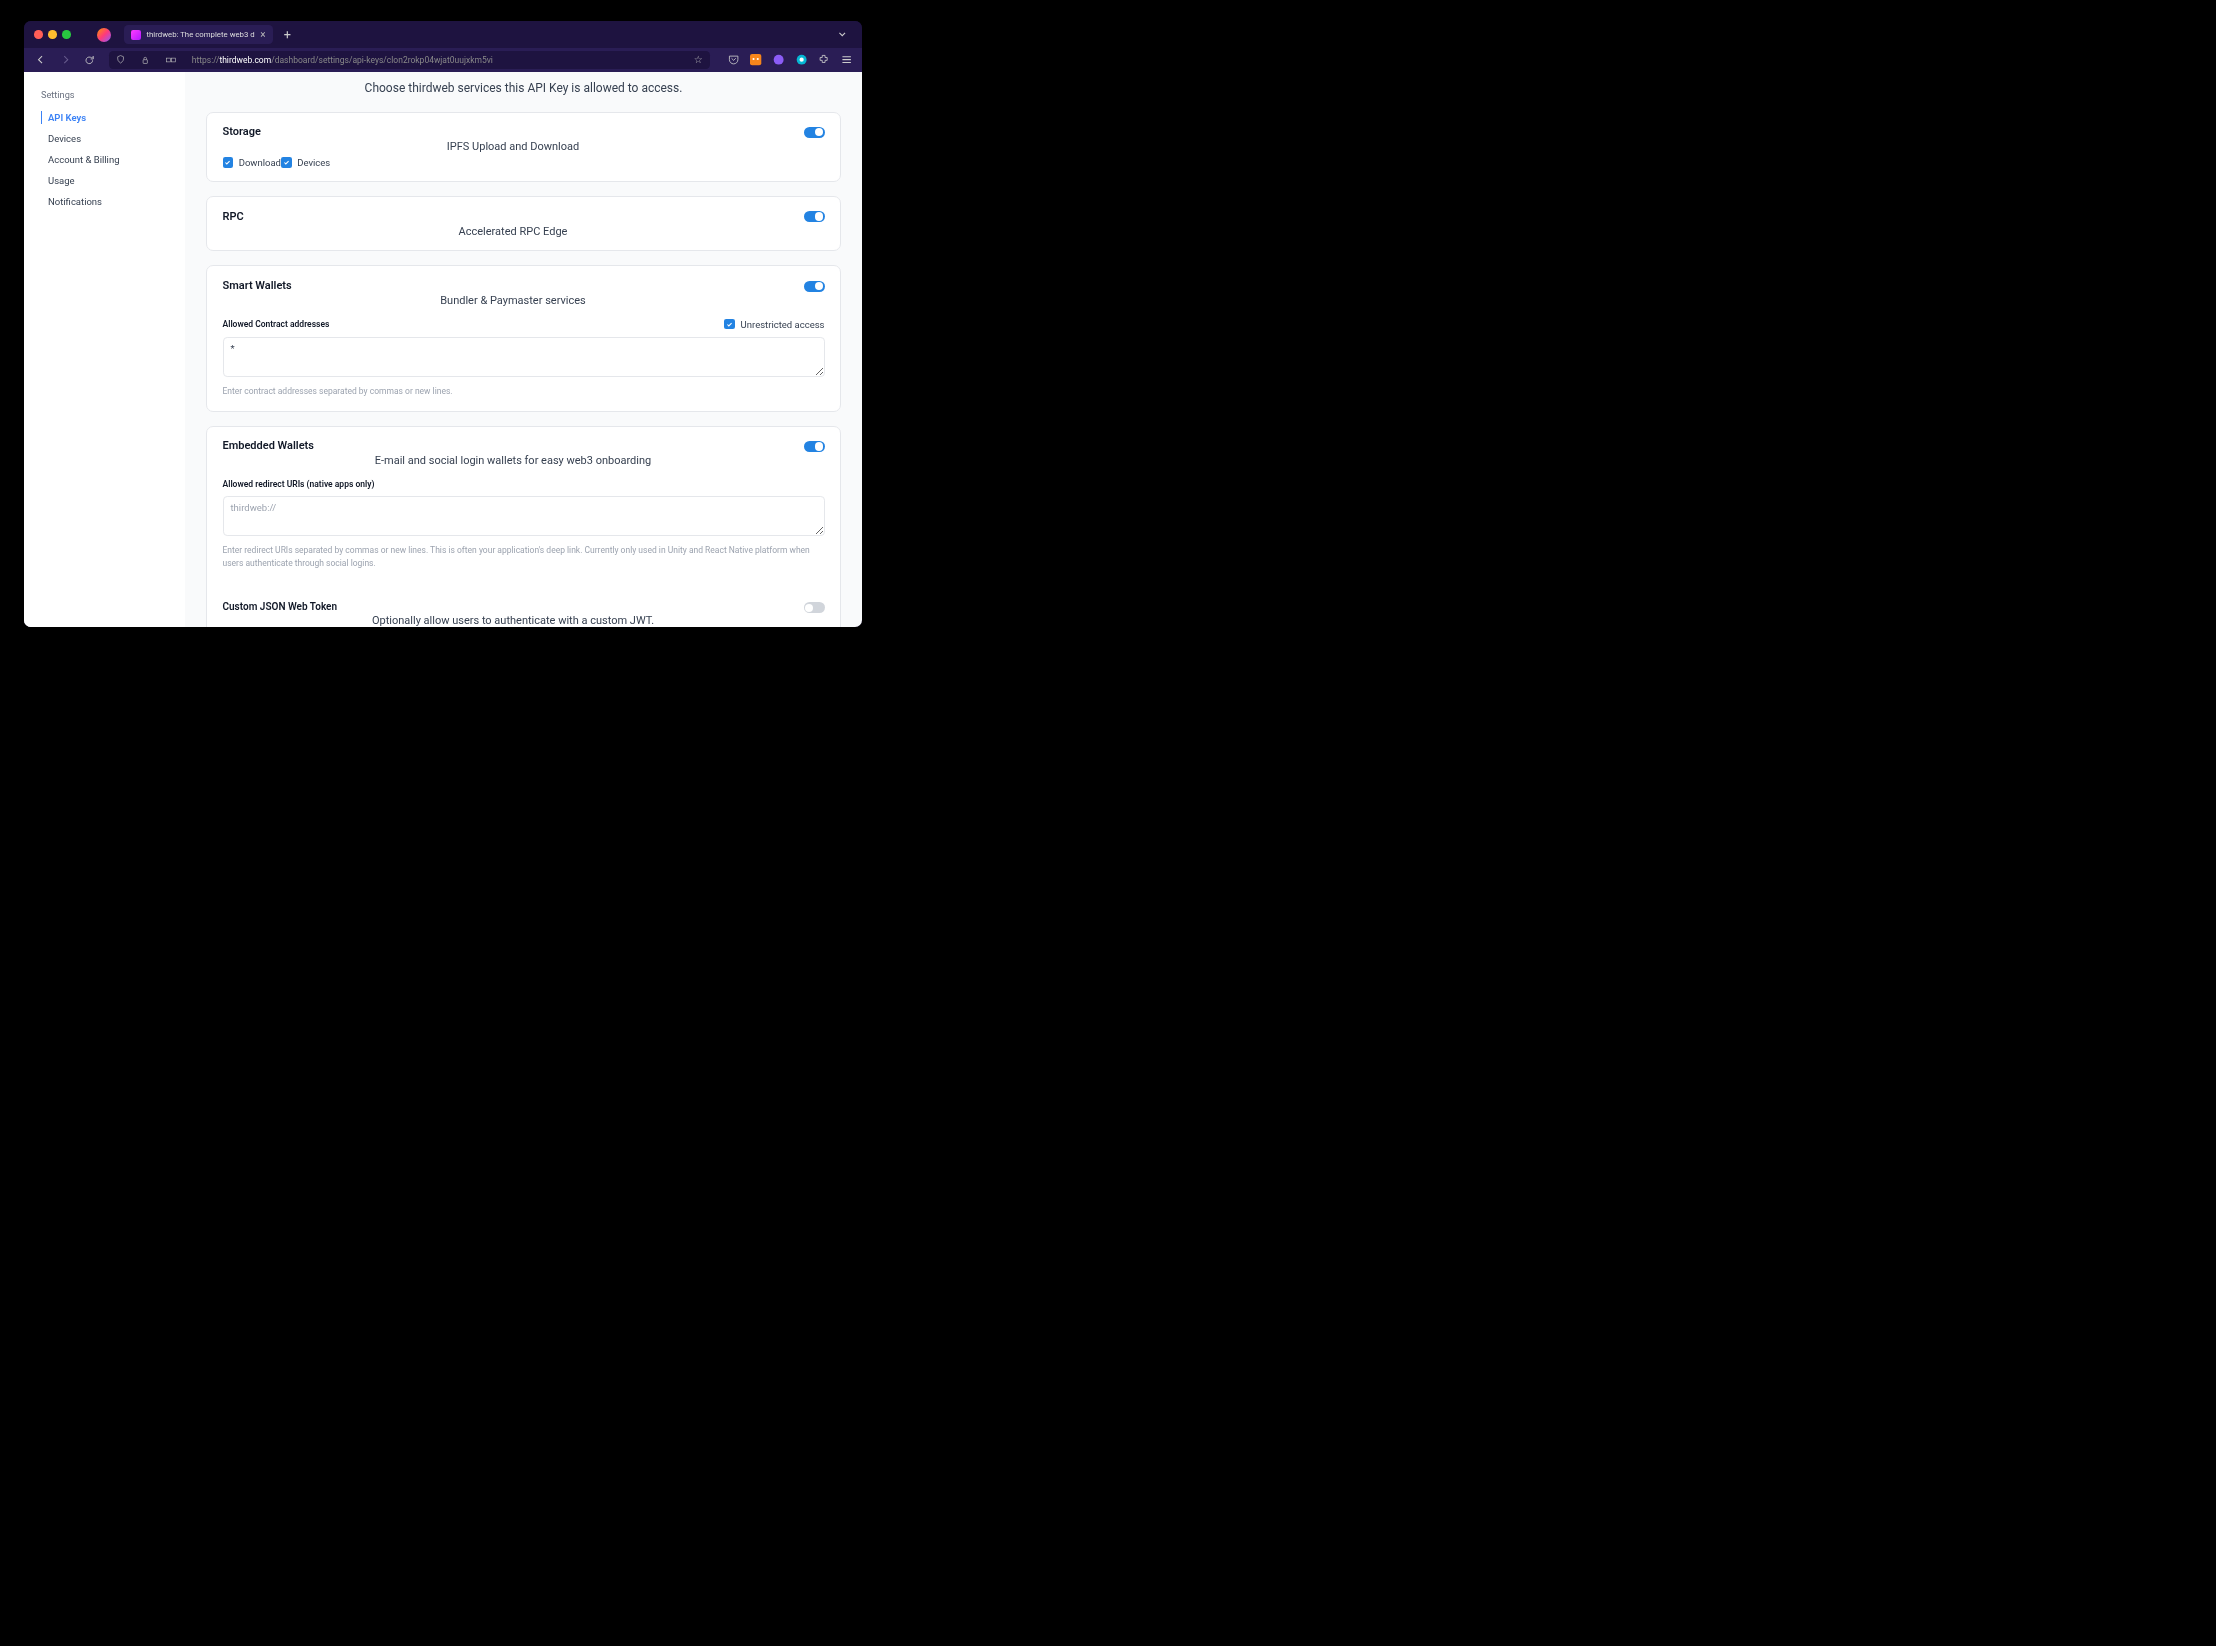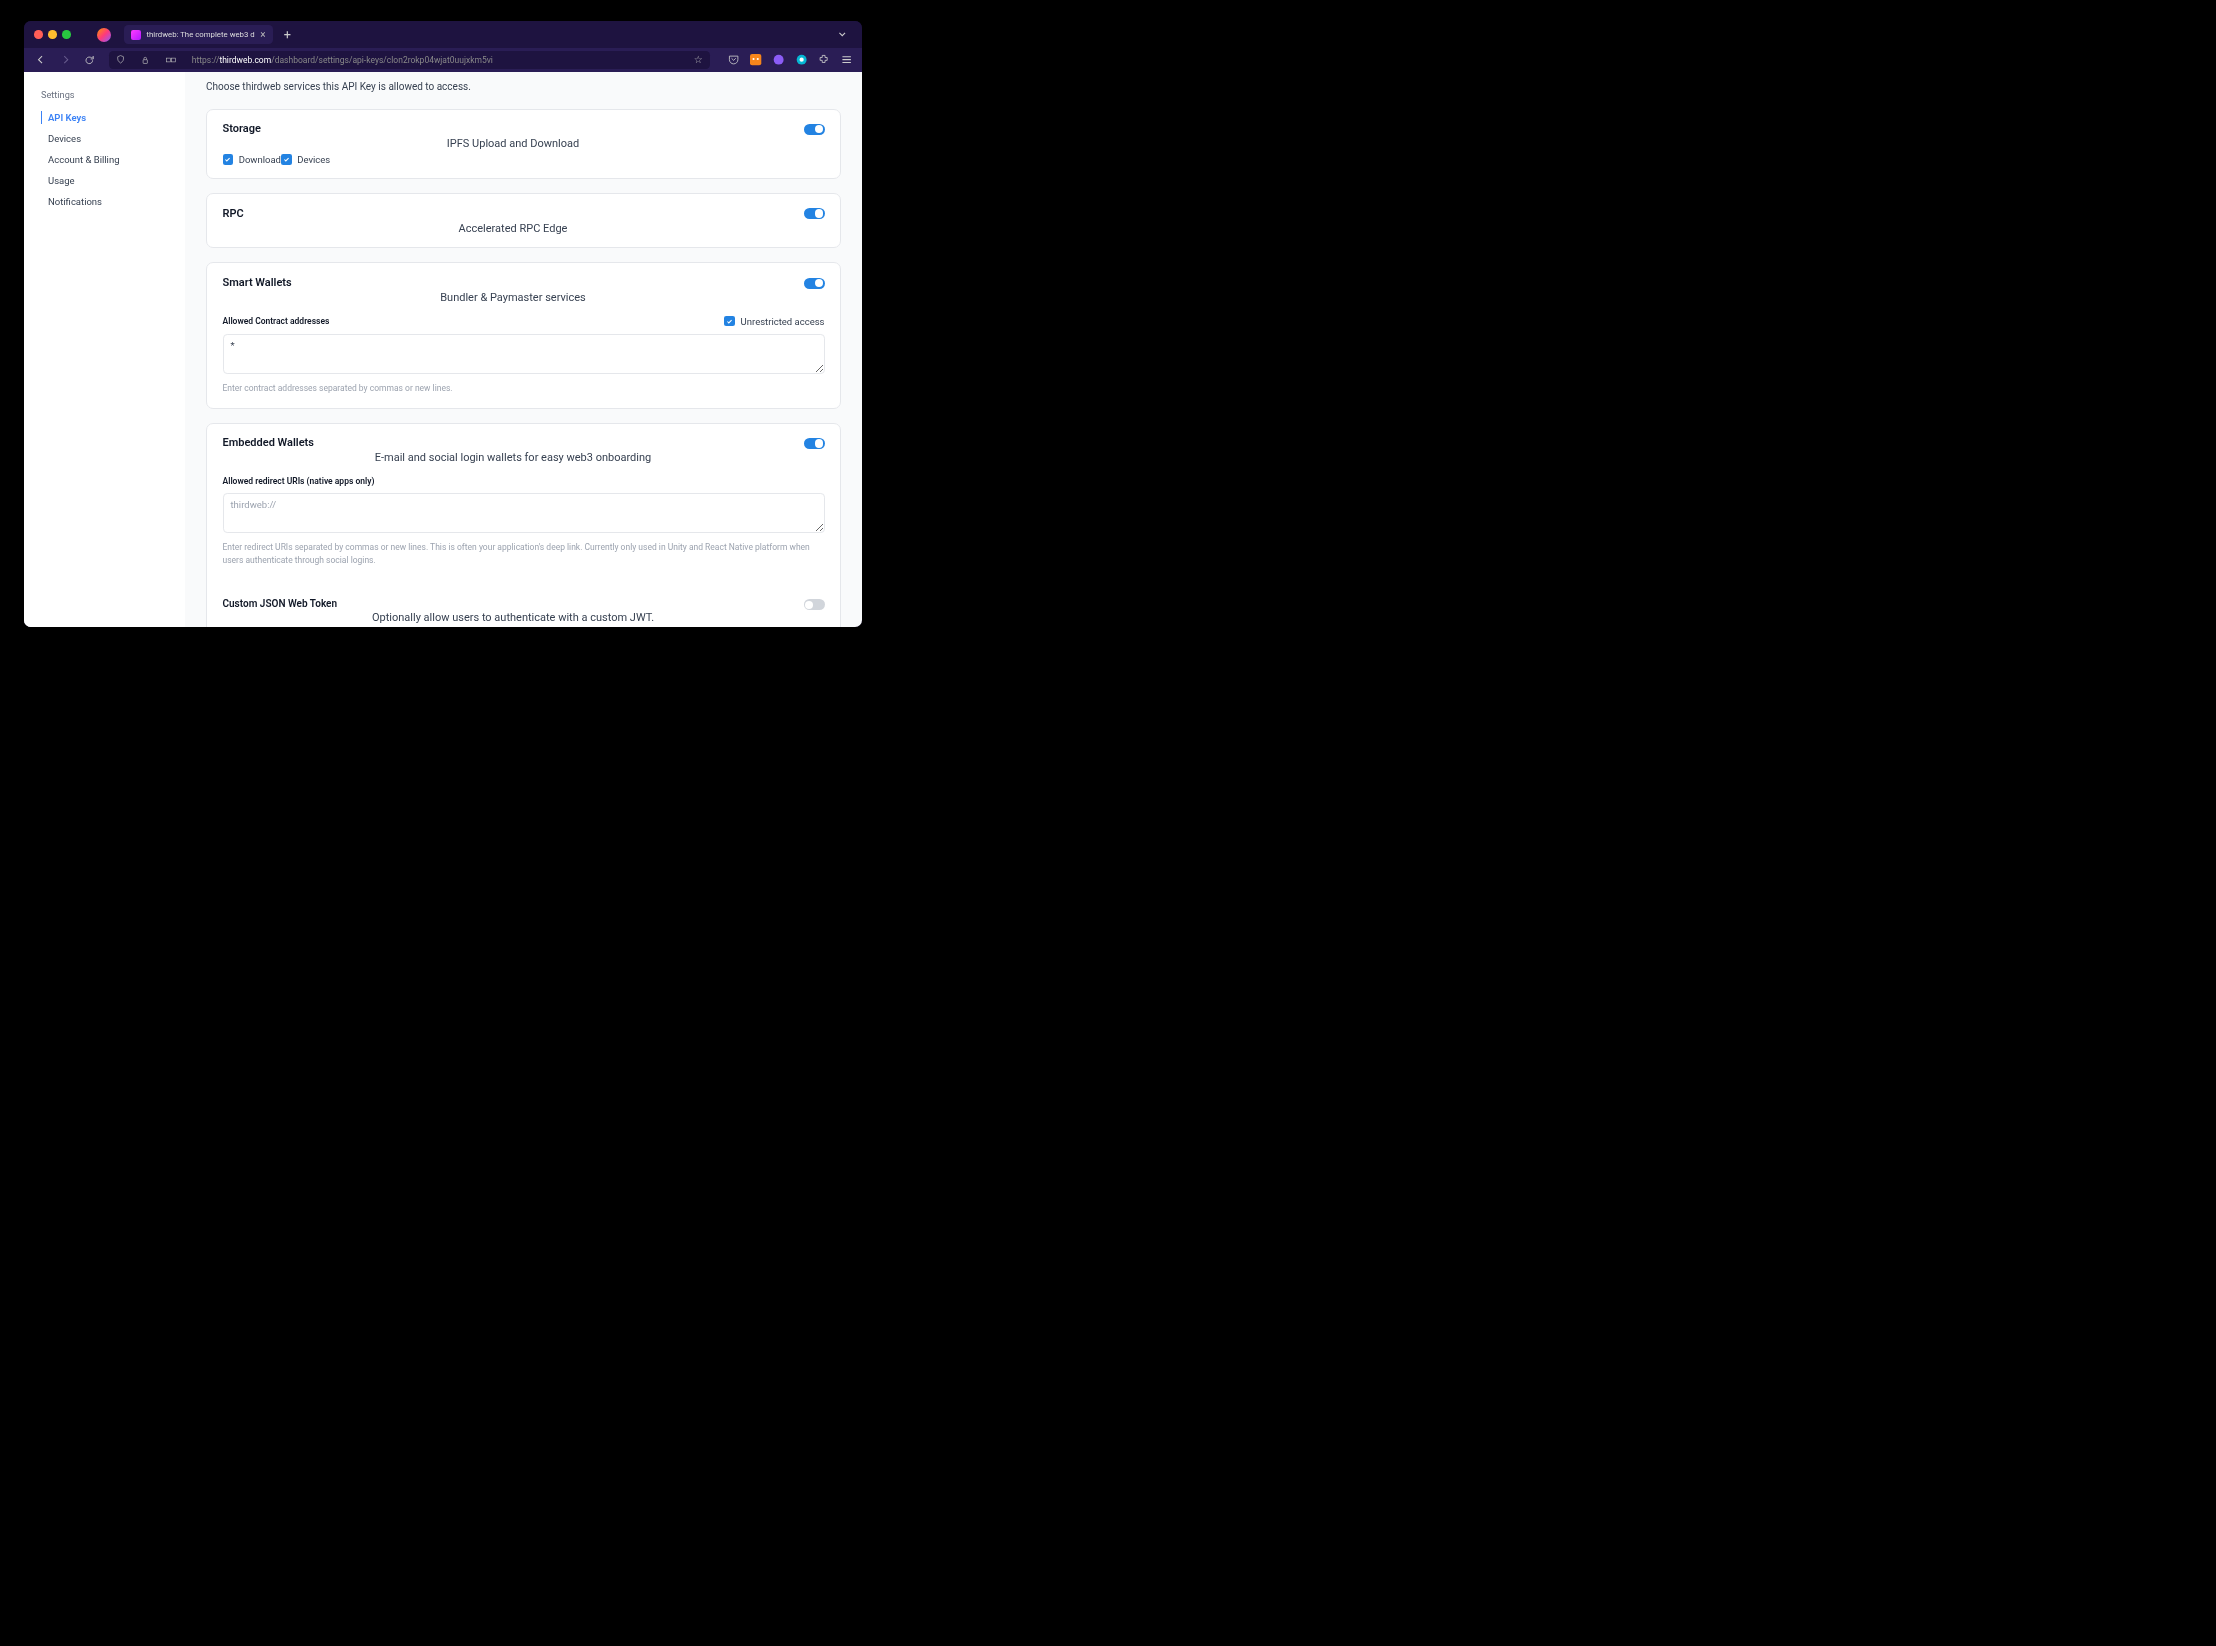--- a/index.html
+++ b/index.html
@@ -112,21 +112,21 @@
 }
 .sidebar-item.active { color: #3b82f6; font-weight: 600; }
 .sidebar-item.active::before {
   content: ""; position: absolute; left: 17px; top: 4.2px; bottom: 4.2px; width: 1.4px; background: #3b82f6;
 }
 .main {
   flex: 1;
   overflow-y: auto;
   padding: 0 21px 21px;
 }
-.page-desc { font-size: 10px; color: #374151; padding: 8.5px 0 17px; }
+.page-desc { font-size: 12px; color: #374151; padding: 8.5px 0 17px; text-align: center; }
 .card {
   background: #fff;
   border: 0.7px solid #e5e7eb;
   border-radius: 7px;
   padding: 12.7px 15.5px;
   margin-bottom: 14px;
 }
 .card-head { display: flex; align-items: flex-start; }
 .card-titles { flex: 1; }
 .card-title { font-size: 11px; font-weight: 600; color: #111827; margin-bottom: 2.1px; }

